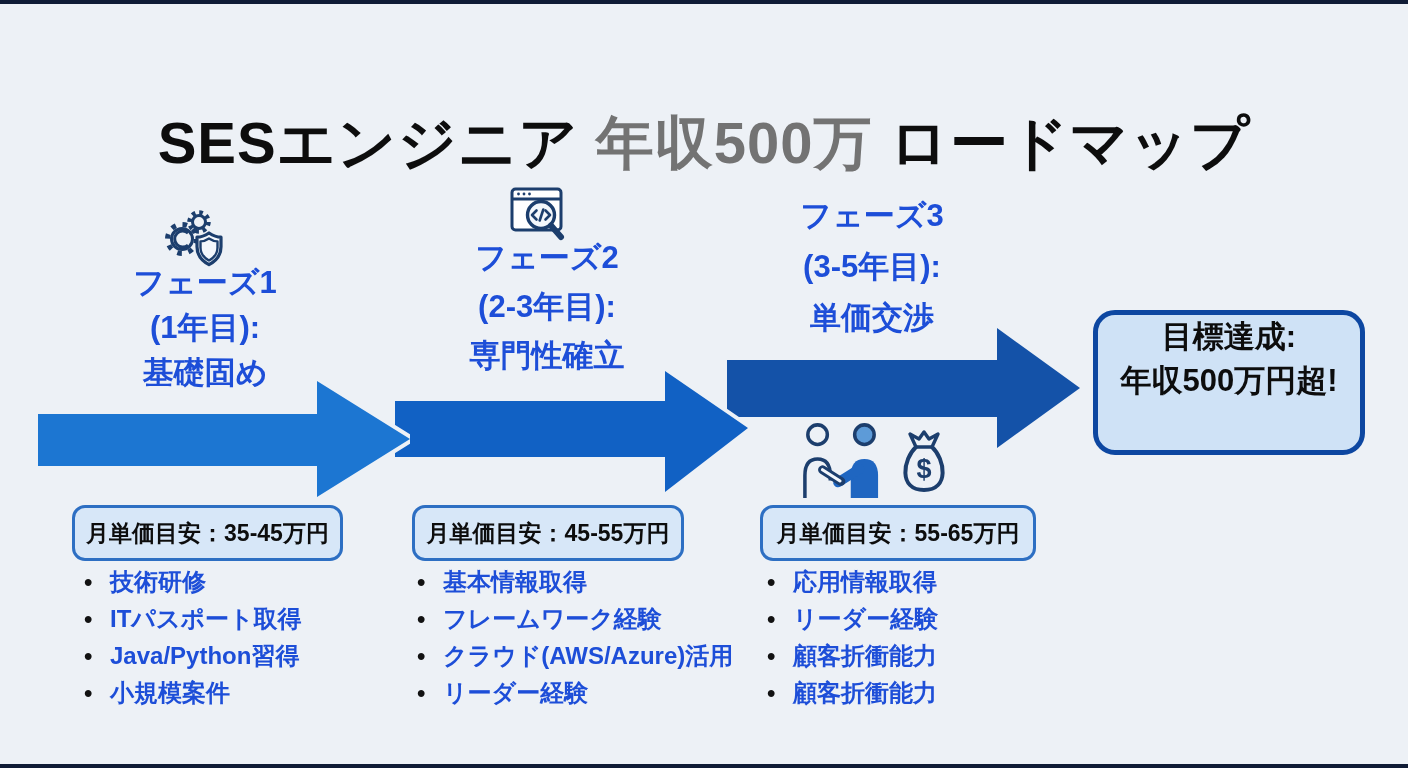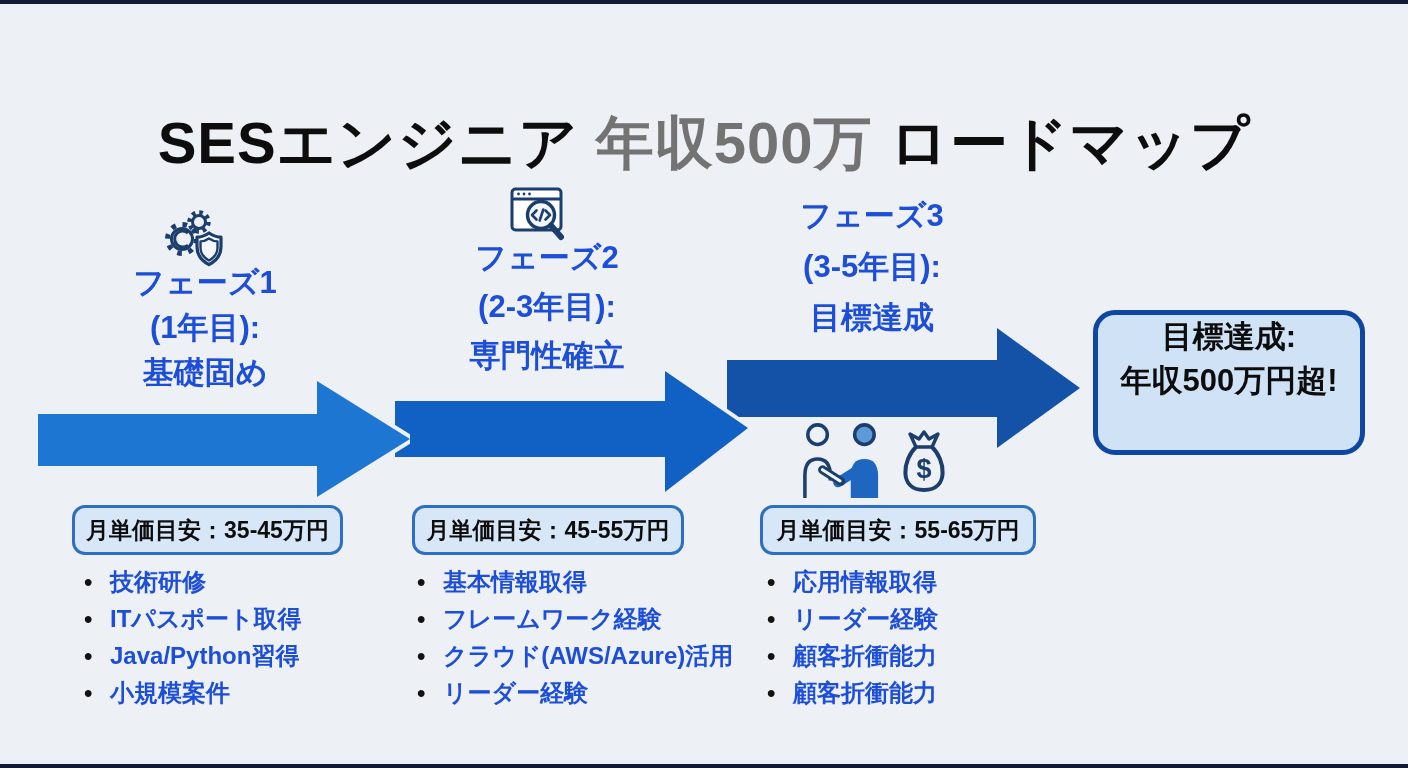--- a/index.html
+++ b/index.html
@@ -38,21 +38,21 @@
 
   .goal-box{
     position:absolute;left:1093px;top:310px;width:272px;height:145px;
     background:#cfe2f6;border:5px solid #0d47a1;border-radius:22px;
     box-sizing:border-box;display:flex;flex-direction:column;
     align-items:center;justify-content:flex-start;
     font-size:31px;font-weight:800;line-height:44px;text-align:center;
   }
 
   .rate-box{
-    position:absolute;top:505px;height:50px;
+    position:absolute;top:505px;height:56px;
     background:#d7e7f8;border:3px solid #2d6fc3;border-radius:13px;
     box-sizing:border-box;display:flex;align-items:center;justify-content:center;
     font-size:23px;font-weight:800;white-space:nowrap;
   }
   #rate1{left:72px;width:271px;}
   #rate2{left:412px;width:272px;}
   #rate3{left:760px;width:276px;}
 
   .task-list{
     position:absolute;top:563px;margin:0;padding:0;list-style:none;
@@ -113,21 +113,21 @@
 
 <div class="phase-label phase2-label">
   <div>フェーズ2</div>
   <div>(2-3年目):</div>
   <div>専門性確立</div>
 </div>
 
 <div class="phase-label phase3-label">
   <div>フェーズ3</div>
   <div>(3-5年目):</div>
-  <div>目標達成</div>
+  <div>単価交渉</div>
 </div>
 
 <div class="icon-wrap phase3-icons">
   <svg width="98" height="80" viewBox="0 0 100 82">
     <circle cx="26" cy="15" r="10" fill="none" stroke="#1c3e6d" stroke-width="3.6"></circle>
     <circle cx="74" cy="15" r="10" fill="#5d9bd8" stroke="#1c3e6d" stroke-width="3.6"></circle>
     <path d="M60 80 V57 Q60 40 74 40 Q88 40 88 57 V80 Z" fill="#1f66c1"></path>
     <line x1="69" y1="50" x2="47" y2="64" stroke="#1f66c1" stroke-width="10" stroke-linecap="round"></line>
     <path d="M13 80 V57 Q13 40 26 40 Q39 40 39 57 V62" fill="none" stroke="#1c3e6d" stroke-width="3.6"></path>
     <line x1="31" y1="51" x2="50" y2="63" stroke="#1c3e6d" stroke-width="9" stroke-linecap="round"></line>

